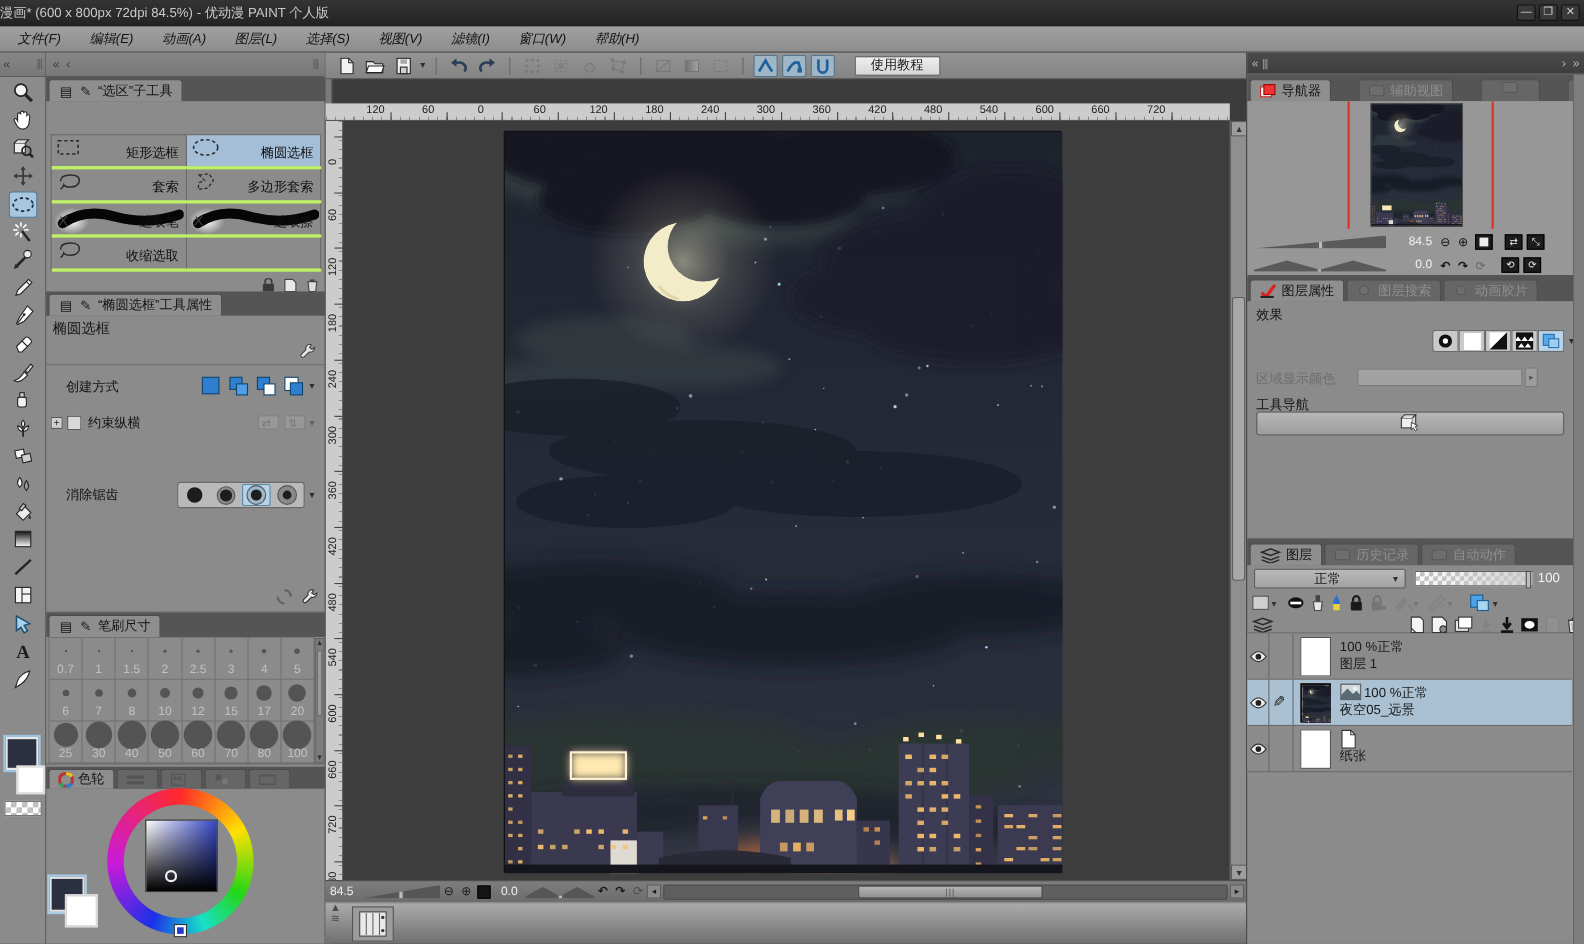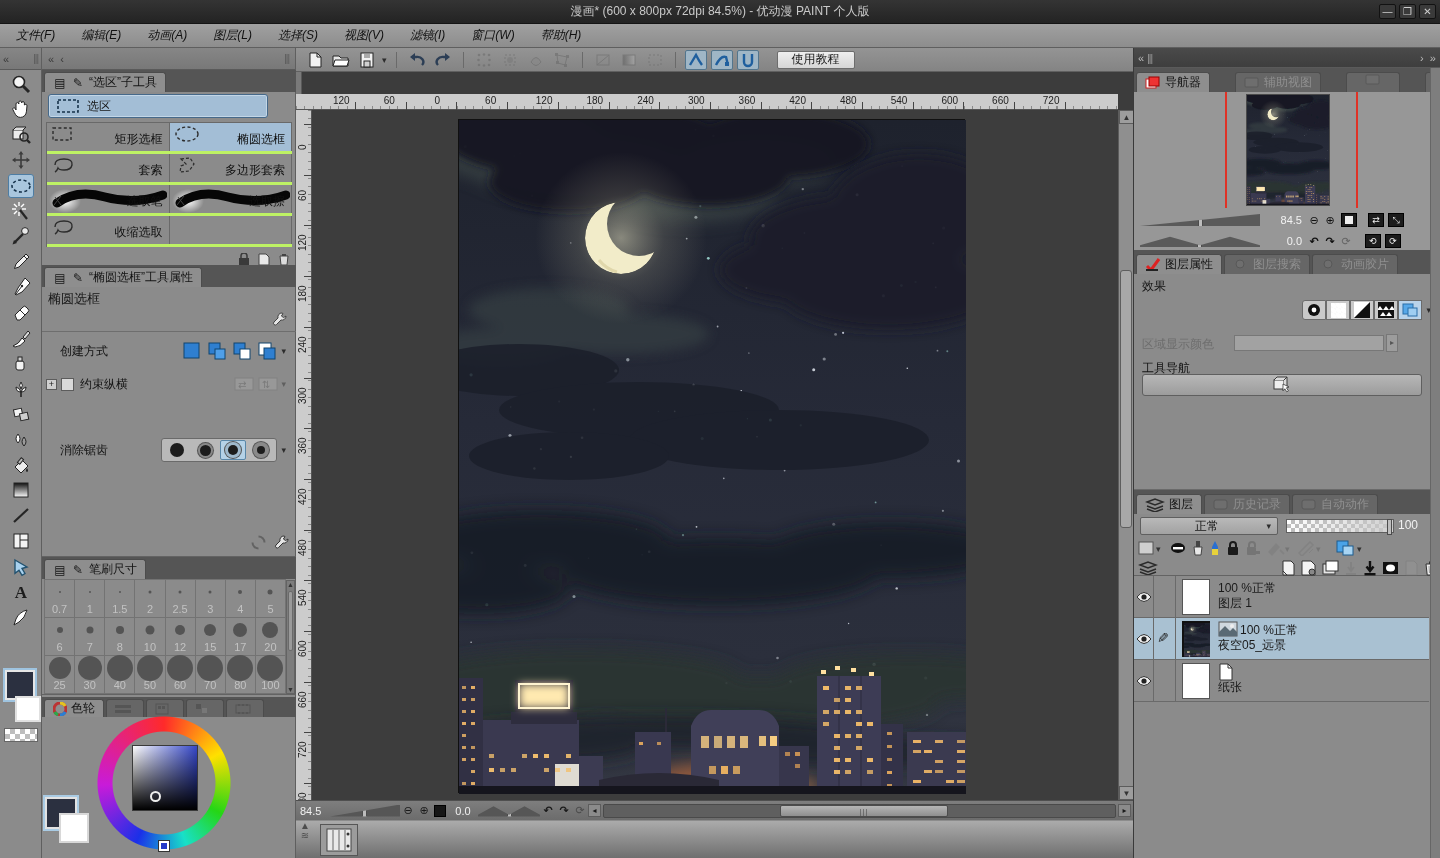--- a/index.html
+++ b/index.html
@@ -5,21 +5,21 @@
   * { margin:0; padding:0; box-sizing:border-box; }
   html,body { width:1440px; height:858px; overflow:hidden; background:#3c3c3c;
     font-family:"Liberation Sans","DejaVu Sans",sans-serif; font-size:12px; color:#161616;
     -webkit-user-select:none; user-select:none;}
   #app { position:absolute; inset:0; }
   .abs { position:absolute; }
 
   
   #titlebar { position:absolute; left:0; top:0; width:1440px; height:24px;
     background:linear-gradient(#343434,#232323); color:#c9c9c9; font-size:12px;
-    display:flex; align-items:center; justify-content:center; border-bottom:1px solid #141414;}
+    display:flex; align-items:center; justify-content:flex-start; border-bottom:1px solid #141414;}
   #winbtns { position:absolute; right:4px; top:4px; display:flex; gap:3px;}
   .winbtn { width:17px; height:15px; background:#3a3a3a; border:1px solid #121212; color:#cfcfcf;
     font-size:10px; line-height:13px; text-align:center; border-radius:2px;}
   #menubar { position:absolute; left:0; top:24px; width:1440px; height:24px;
     background:linear-gradient(#a0a0a0,#8d8d8d); border-bottom:1px solid #5f5f5f;
     display:flex; align-items:center; gap:26px; padding-left:16px; color:#111;}
   .menu-item{ cursor:default;font-style:italic; }
 
   
   .dockhead { background:linear-gradient(#868686,#787878); border-bottom:1px solid #5a5a5a;
@@ -357,28 +357,20 @@
       </div>
 
     <div class="lsection tabstrip" style="top:22px; height:22px;">
       <div class="ptab">
         <span class="ticon icn">▤</span>
         <span class="ticon icn">✎</span>
         <span>“选区”子工具</span>
       </div>
     </div>
     <div class="lsection" style="top:44px; height:176px;">
-      <div id="subtool-group">
-        <span class="icn">
-            <svg width="22" height="14">
-              <rect x="1" y="1" width="20" height="12" fill="none" stroke="#16324a" stroke-width="1.6" stroke-dasharray="3 2"></rect>
-            </svg>
-          </span>
-        <span>选区</span>
-      </div>
       <div class="stgrid" id="stgrid">
           <div class="strow">
             <div class="stcell">
               <span class="icn" style="margin-top: -6px;">
                 <svg width="22" height="16" viewBox="0 0 22 16">
                   <rect x="2" y="2" width="18" height="12" fill="none" stroke="#2c2c2c" stroke-width="1.4" stroke-dasharray="3 2.4"></rect>
                 </svg>
               </span>
               <span class="lbl">矩形选框</span>
             </div>

